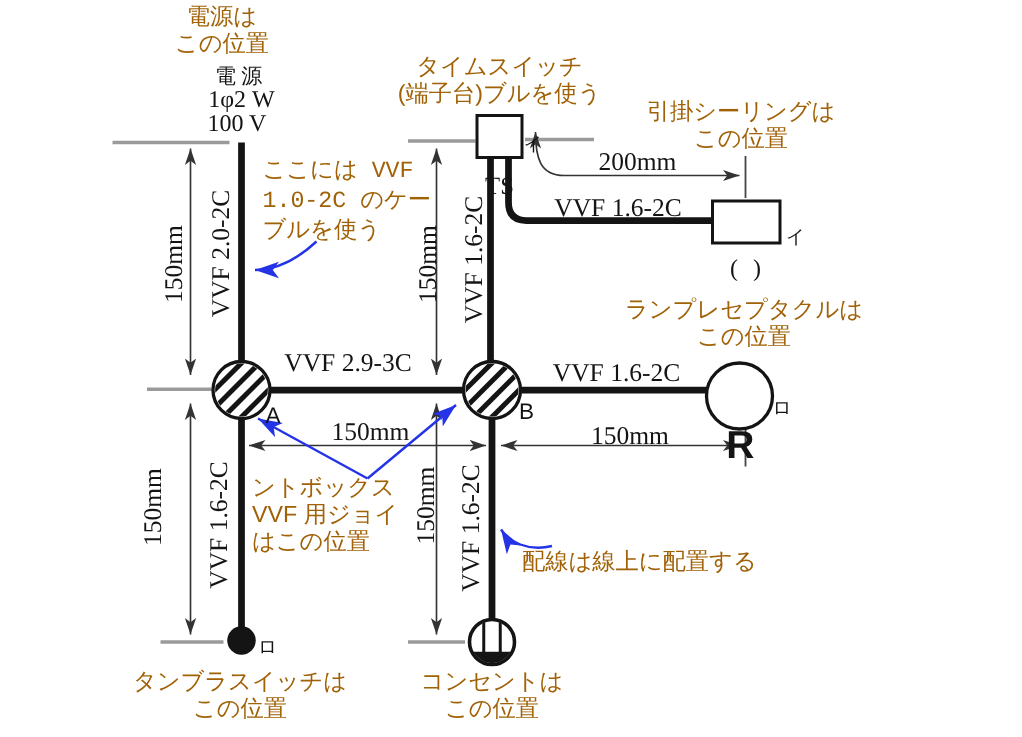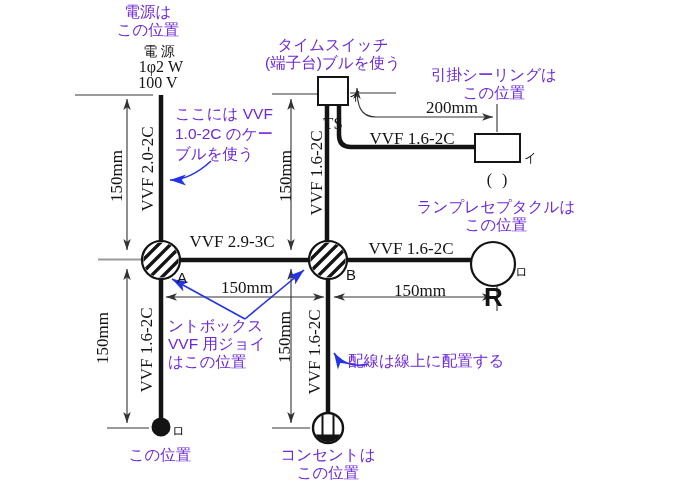--- a/index.html
+++ b/index.html
@@ -2,21 +2,21 @@
 <html><head>
 <meta charset="utf-8">
 <style>
   html,body{margin:0;padding:0;background:#fff;}
   .stage{
     position:relative;width:681px;height:491px;background:#ffffff;overflow:hidden;
     font-family:"Liberation Sans",sans-serif;
   }
   .stage svg{position:absolute;left:0;top:0;}
   .lbl{position:absolute;white-space:nowrap;}
-  .note{color:#6d28d9;font-size:15.5px;line-height:18px;text-align:center;}
+  .note{color:#a16207;font-size:15.5px;line-height:18px;text-align:center;}
   .note.l3{line-height:20px;text-align:left;}
   .note.j3{line-height:18px;text-align:left;}
   .cx{transform:translateX(-50%);}
   .ctr{transform:translate(-50%,-50%);margin-top:32px;}
   .rot{transform:translate(-50%,-50%) rotate(-90deg);}
   .ser{font-family:"Liberation Serif","DejaVu Serif",serif;color:#141414;font-size:17px;line-height:17px;}
   .ser.sm{font-size:14px;}
   .ser.md{font-size:16px;}
   .kat{font-family:"Liberation Serif","DejaVu Serif",serif;color:#141414;font-size:12.5px;line-height:13px;}
   .sym-ts{font-family:"Liberation Serif","DejaVu Serif",serif;color:#141414;font-size:16.5px;}
@@ -131,36 +131,37 @@
     <div>この位置</div>
   </div>
   <div class="lbl note cx" style="left:333px;top:36px;">
     <div>タイムスイッチ</div>
     <div>(端子台)ブルを使う</div>
   </div>
   <div class="lbl note cx" style="left:494px;top:66px;">
     <div>引掛シーリングは</div>
     <div>この位置</div>
   </div>
-  <div class="lbl note l3" style="left:175px;top:104px;">
+  <div class="lbl note l3" style="left:175px;top:104px;font-family:Liberation Mono, monospace;">
     <div>ここには VVF</div>
     <div>1.0-2C のケー</div>
     <div>ブルを使う</div>
   </div>
   <div class="lbl note cx" style="left:496px;top:198px;">
     <div>ランプレセプタクルは</div>
     <div>この位置</div>
   </div>
   <div class="lbl note j3" style="left:168px;top:317px;">
     <div>ントボックス</div>
     <div>VVF 用ジョイ</div>
     <div>はこの位置</div>
   </div>
-  <div class="lbl note" style="left:348px;top:352px;">配線は線上に配置する</div>
+  <div class="lbl note" style="left:348px;top:366px;font-family:Liberation Mono, monospace;">配線は線上に配置する</div>
   <div class="lbl note cx" style="left:160px;top:446px;">
+    <div>タンブラスイッチは</div>
     <div>この位置</div>
   </div>
   <div class="lbl note cx" style="left:328px;top:446px;">
     <div>コンセントは</div>
     <div>この位置</div>
   </div>
 
   <div class="lbl ser sm cx" style="left:159px;top:43px;">電 源</div>
   <div class="lbl ser md cx" style="left:161px;top:58px;">1φ2 W</div>
   <div class="lbl ser md cx" style="left:158px;top:74px;">100 V</div>
@@ -172,21 +173,21 @@
   <div class="lbl ser cx" style="left:411px;top:240px;">VVF 1.6-2C</div>
   <div class="lbl ser rot" style="left:146px;top:350px;">VVF 1.6-2C</div>
   <div class="lbl ser rot" style="left:314px;top:352px;">VVF 1.6-2C</div>
 
   <div class="lbl ser rot" style="left:116px;top:176px;">150mm</div>
   <div class="lbl ser rot" style="left:285px;top:176px;">150mm</div>
   <div class="lbl ser cx" style="left:247px;top:279px;">150mm</div>
   <div class="lbl ser cx" style="left:420px;top:282px;">150mm</div>
   <div class="lbl ser rot" style="left:102px;top:338px;">150mm</div>
   <div class="lbl ser rot" style="left:284px;top:337px;">150mm</div>
-  <div class="lbl ser cx" style="left:452px;top:99px;">200mm</div>
+  <div class="lbl ser cx" style="left:425px;top:99px;">200mm</div>
 
   <div class="lbl sym-ts ctr" style="left:333px;top:91.5px;">TS</div>
   <div class="lbl sym-ceil ctr" style="left:497px;top:148px;">( )</div>
   <div class="lbl sym-r ctr" style="left:493.5px;top:265px;">R</div>
   <div class="lbl sym-ab" style="left:177px;top:269px;">A</div>
   <div class="lbl sym-ab" style="left:346px;top:266px;">B</div>
   <div class="lbl kat" style="left:349px;top:90px;">イ</div>
   <div class="lbl kat" style="left:524px;top:152px;">イ</div>
   <div class="lbl kat" style="left:515px;top:266px;">ロ</div>
   <div class="lbl kat" style="left:172px;top:425px;">ロ</div>

